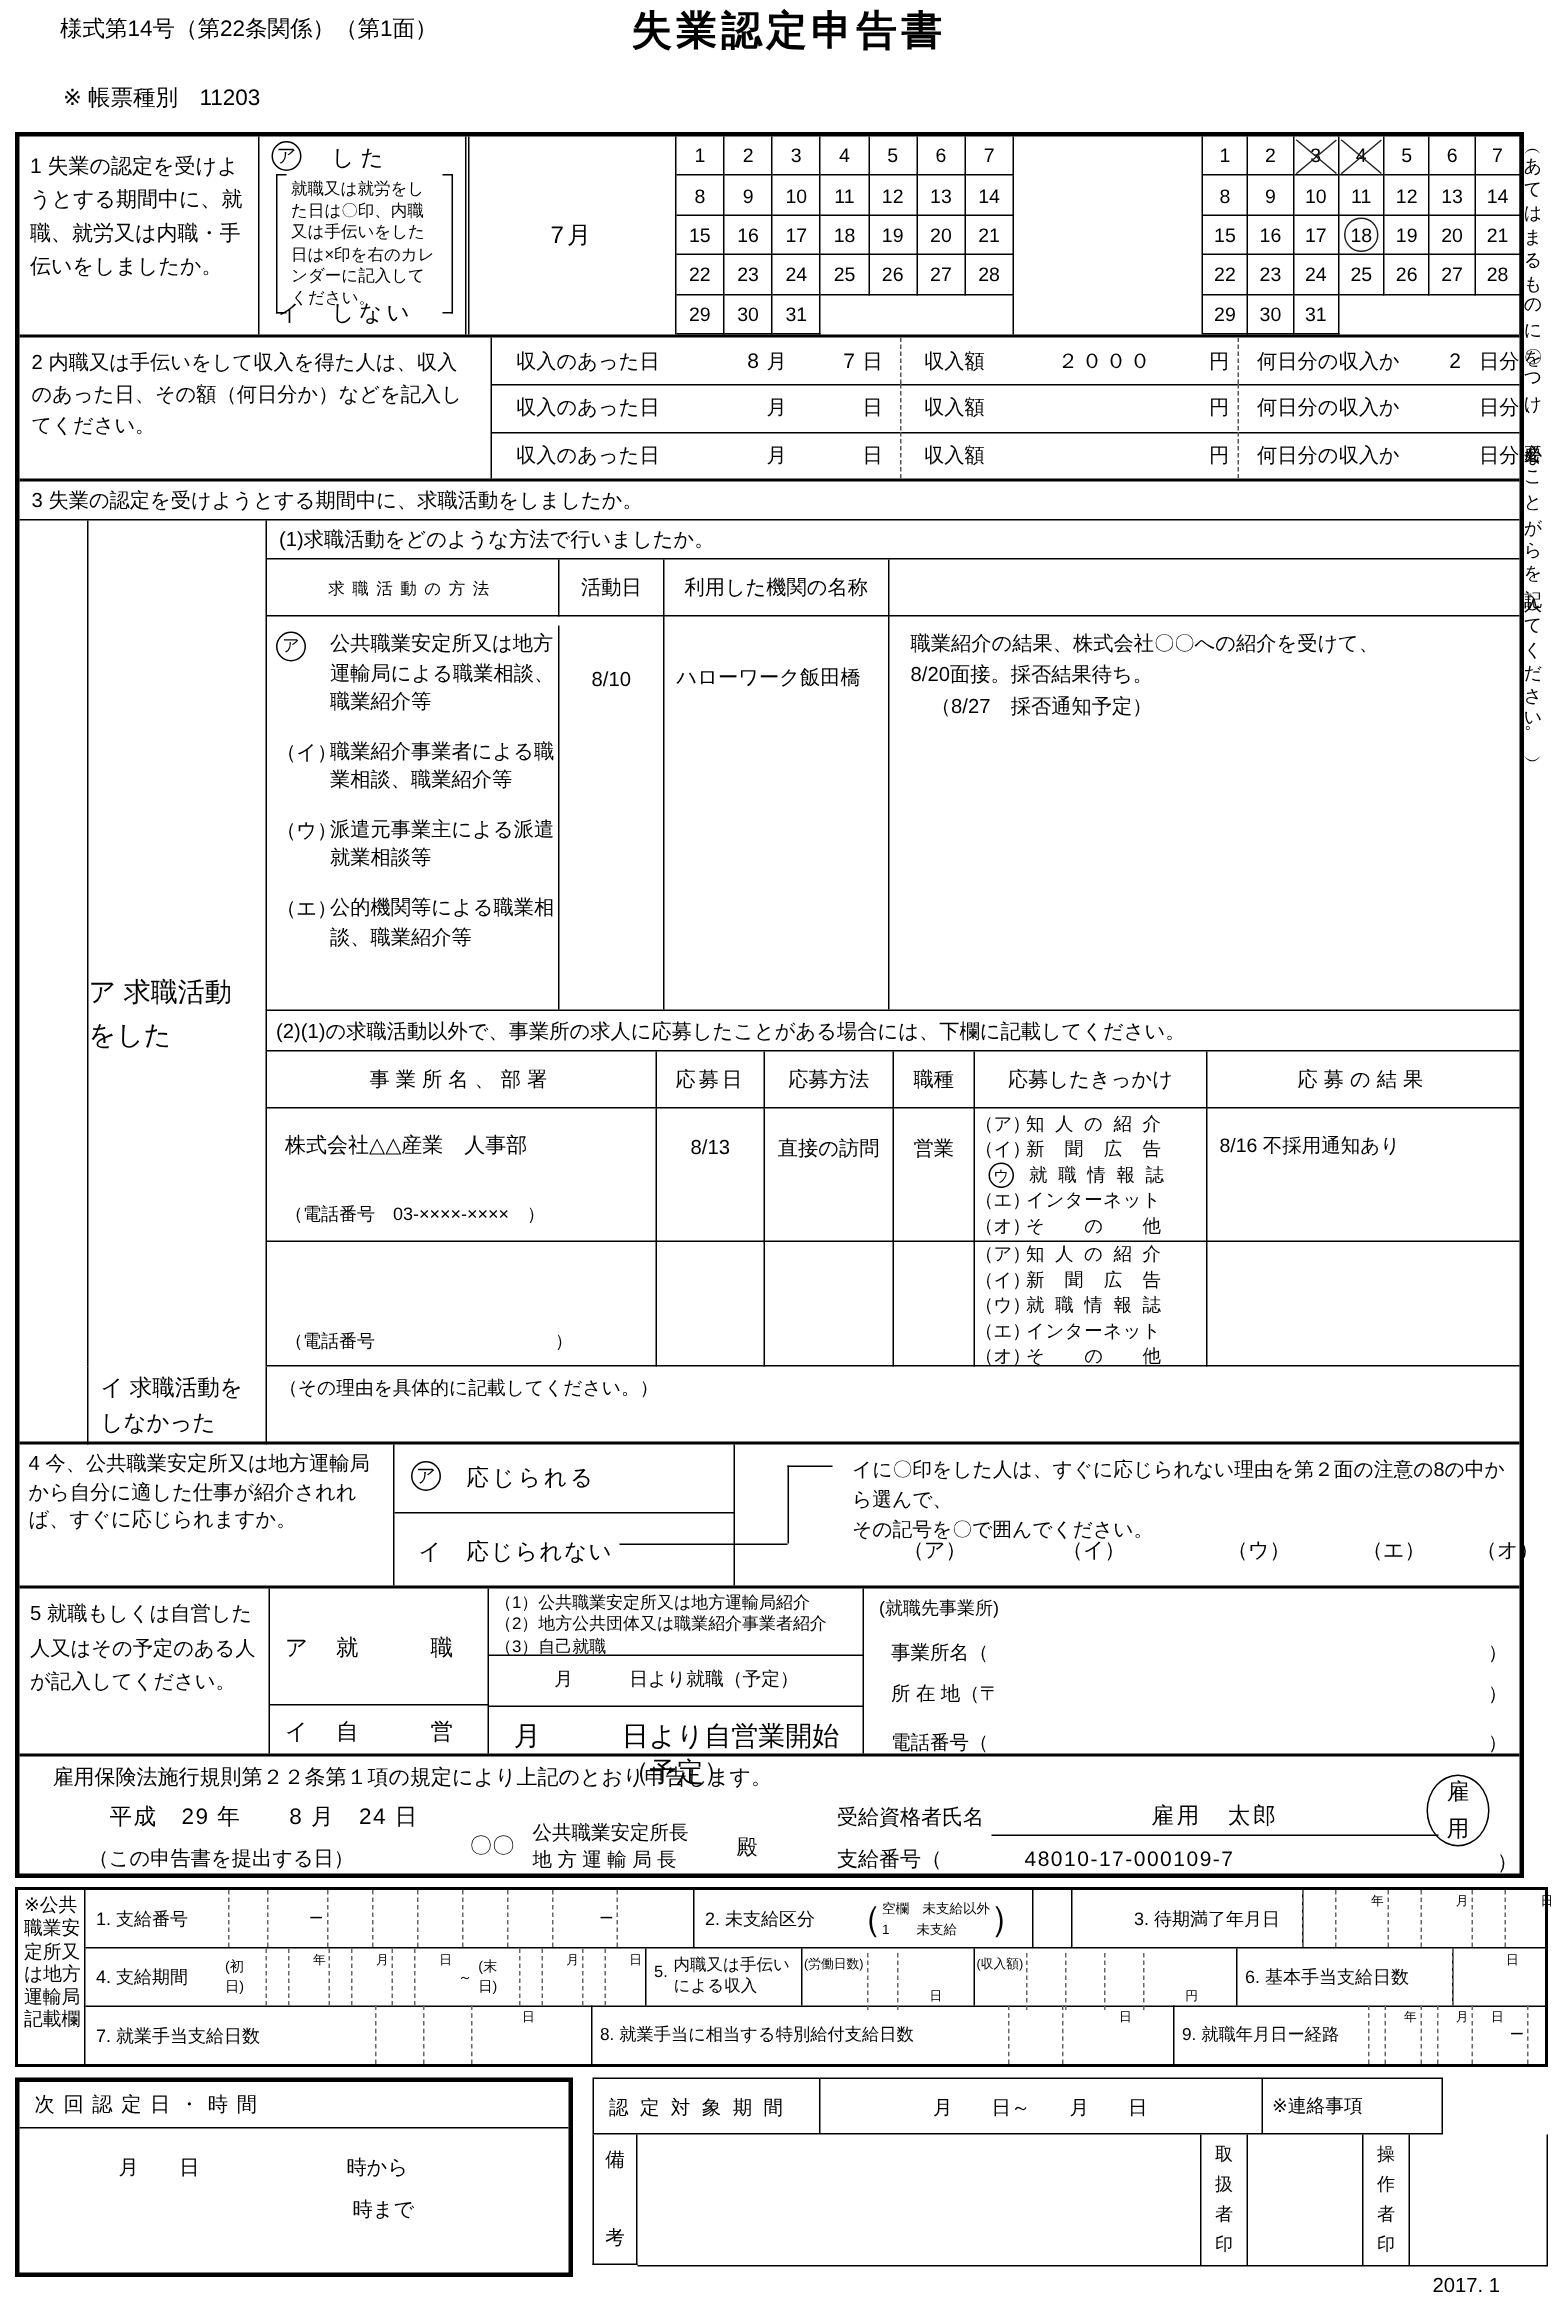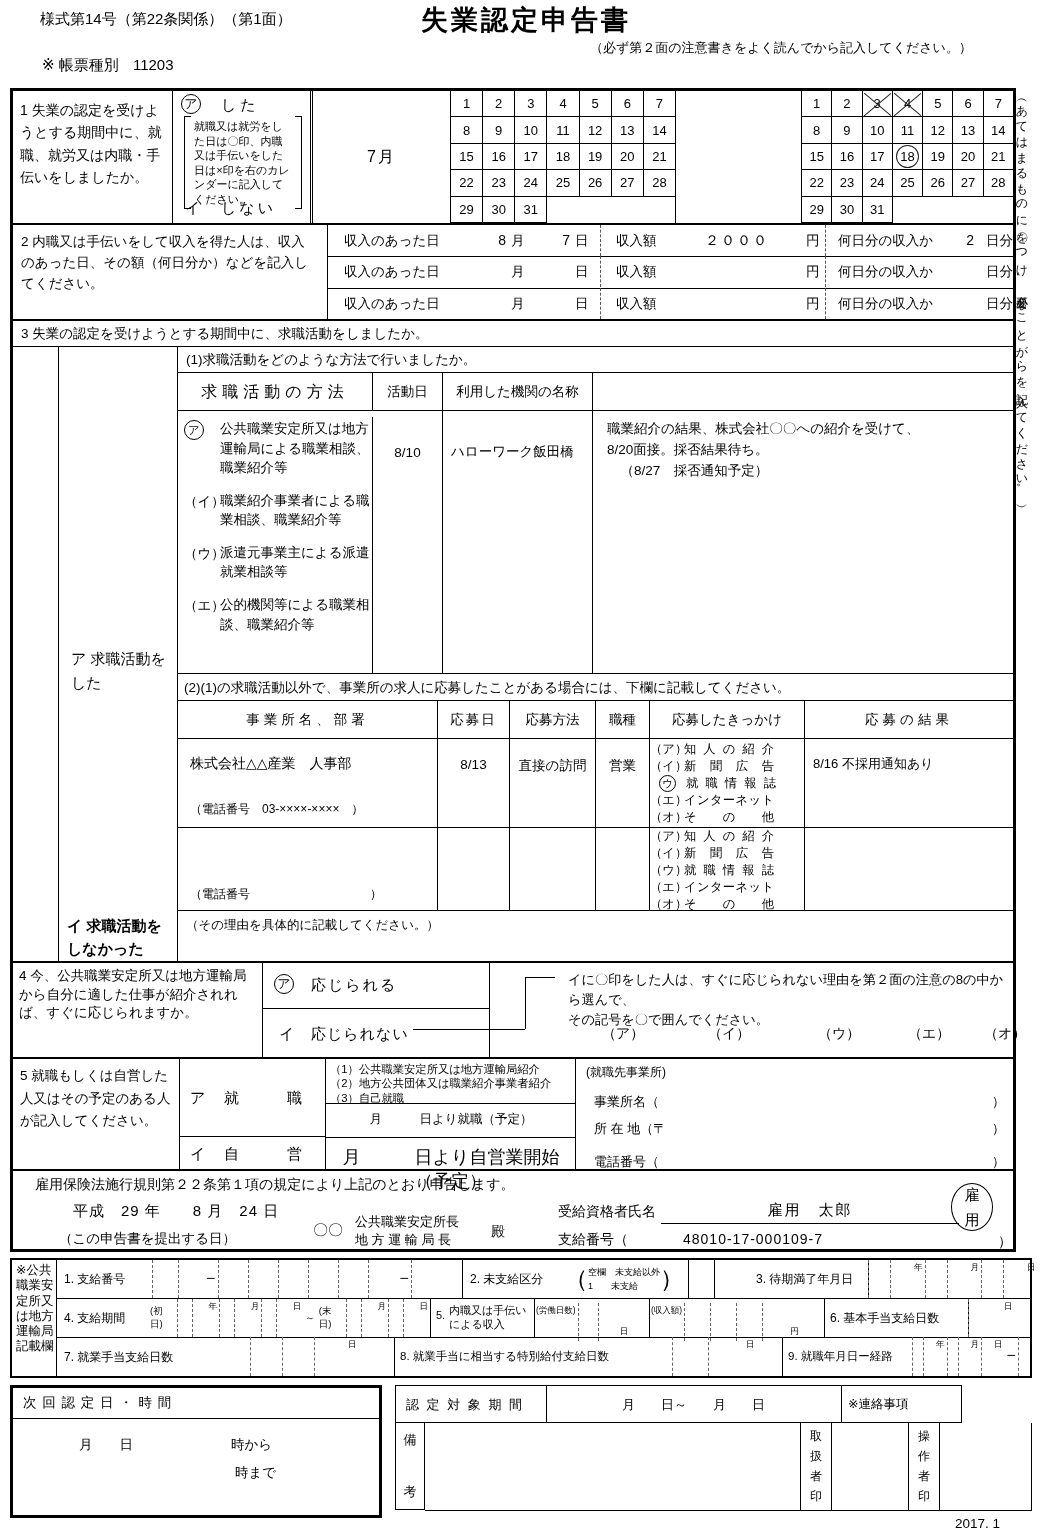--- a/index.html
+++ b/index.html
@@ -44,21 +44,20 @@
   .stext{font-size:9.5px;align-self:center;margin:0 2px;}
   .spread{display:flex;flex-direction:column;justify-content:space-between;align-items:center;}
 </style>
 </head>
 <body>
 
 <div id="page">
 
   <div class="abs" style="left:40px;top:10px;font-size:15px;">様式第14号（第22条関係）（第1面）</div>
   <div class="abs" style="left:421px;top:2px;font-size:27px;font-weight:bold;letter-spacing:3px;">失業認定申告書</div>
-  <div class="abs" style="left:590px;top:39px;font-size:13px;">（必ず第２面の注意書きをよく読んでから記入してください。）</div>
   <div class="abs" style="left:42px;top:56px;font-size:15px;">
     <span>※ 帳票種別</span>
     <span style="margin-left:10px;">11203</span>
   </div>
   <div class="abs vtext" style="left:1016px;top:95px;height:640px;font-size:12px;letter-spacing:2px;line-height:1;">（あてはまるものに〇をつけ、必要なことがらを記入してください。）</div>
 
   <div class="abs" style="left:10px;top:88px;width:1006px;height:1164px;border:3px solid #000;">
 
     <div class="abs" style="left:0;top:0;width:1000px;height:134px;border-bottom:2px solid #000;">
       <div class="abs" style="left:0;top:0;width:160px;height:132px;border-right:1px solid #000;padding:8px 7px 0 7px;font-size:14px;line-height:1.6;">1 失業の認定を受けようとする期間中に、就職、就労又は内職・手伝いをしましたか。</div>
@@ -188,26 +187,26 @@
             <span style="position: absolute; left: 606px; top: 7px; width: 40px; text-align: right; font-size: 14px;"></span>
             <span style="position: absolute; left: 658px; top: 7px; font-size: 13.5px;">日分</span>
           </div>
         </div>
     </div>
 
     <div class="abs" style="left:0;top:230px;width:1000px;height:642px;border-bottom:2px solid #000;">
       <div class="abs" style="left:0;top:0;width:1000px;height:26px;border-bottom:1px solid #000;padding:4px 0 0 8px;font-size:13.5px;">3 失業の認定を受けようとする期間中に、求職活動をしましたか。</div>
 
       <div class="abs" style="left:45px;top:26px;width:120px;height:564px;border-left:1px solid #000;border-right:1px solid #000;">
-        <div class="abs" style="left:12px;top:300px;width:108px;font-size:15px;line-height:1.6;">ア 求職活動をした</div>
+        <div class="abs" style="left:0;top:300px;width:108px;font-size:18px;line-height:1.6;">ア 求職活動をした</div>
       </div>
 
       <div class="abs" style="left:165px;top:26px;width:835px;height:26px;border-bottom:1px solid #000;padding:4px 0 0 8px;font-size:13.5px;">(1)求職活動をどのような方法で行いましたか。</div>
       <div class="abs" style="left:165px;top:52px;width:835px;height:38px;border-bottom:1px solid #000;">
-        <div class="abs" style="left:0;top:0;width:195px;height:38px;border-right:1px solid #000;display:flex;align-items:center;justify-content:center;font-size:16px;letter-spacing:5px;">求職活動の方法</div>
+        <div class="abs" style="left:0;top:0;width:195px;height:38px;border-right:1px solid #000;display:flex;align-items:center;justify-content:center;font-size:11px;letter-spacing:5px;">求職活動の方法</div>
         <div class="abs" style="left:195px;top:0;width:70px;height:38px;border-right:1px solid #000;display:flex;align-items:center;justify-content:center;font-size:13.5px;">活動日</div>
         <div class="abs" style="left:265px;top:0;width:150px;height:38px;border-right:1px solid #000;display:flex;align-items:center;justify-content:center;font-size:13.5px;">利用した機関の名称</div>
       </div>
       <div class="abs" style="left:165px;top:90px;width:835px;height:262px;">
         <div class="abs" id="methods" style="left:0;top:6px;width:195px;height:256px;border-right:1px solid #000;padding-top:2px;">
             <div class="m-item">
               <span class="m-mark"><span class="circ-s">ア</span></span>
               <div class="m-text">公共職業安定所又は地方運輸局による職業相談、職業紹介等</div>
             </div>
             <div class="m-item">
@@ -299,21 +298,21 @@
               <span class="jopt">インターネット</span>
             </div>
             <div class="kik-line">
               <span class="kik-mark">（オ）</span>
               <span class="jopt">その他</span>
             </div>
           </div>
         <div class="abs" style="left:627px;top:0;width:208px;height:83px;"></div>
       </div>
 
-      <div class="abs" style="left:45px;top:590px;width:120px;height:52px;border-left:1px solid #000;border-right:1px solid #000;font-weight:bold;">
+      <div class="abs" style="left:45px;top:590px;width:120px;height:52px;border-left:1px solid #000;border-right:1px solid #000;">
         <div class="abs" style="left:8px;top:4px;width:108px;font-size:15px;line-height:1.5;">イ 求職活動をしなかった</div>
       </div>
       <div class="abs" style="left:165px;top:590px;width:835px;height:52px;">
         <span class="abs" style="left:8px;top:6px;font-size:12.5px;">（その理由を具体的に記載してください。）</span>
       </div>
     </div>
 
     <div class="abs" style="left:0;top:872px;width:1000px;height:96px;border-bottom:2px solid #000;">
       <div class="abs" style="left:0;top:0;width:250px;height:94px;border-right:1px solid #000;padding:4px 5px 0 6px;font-size:13.5px;line-height:1.38;">4 今、公共職業安定所又は地方運輸局から自分に適した仕事が紹介されれば、すぐに応じられますか。</div>
       <div class="abs" style="left:250px;top:0;width:227px;height:94px;border-right:1px solid #000;">

